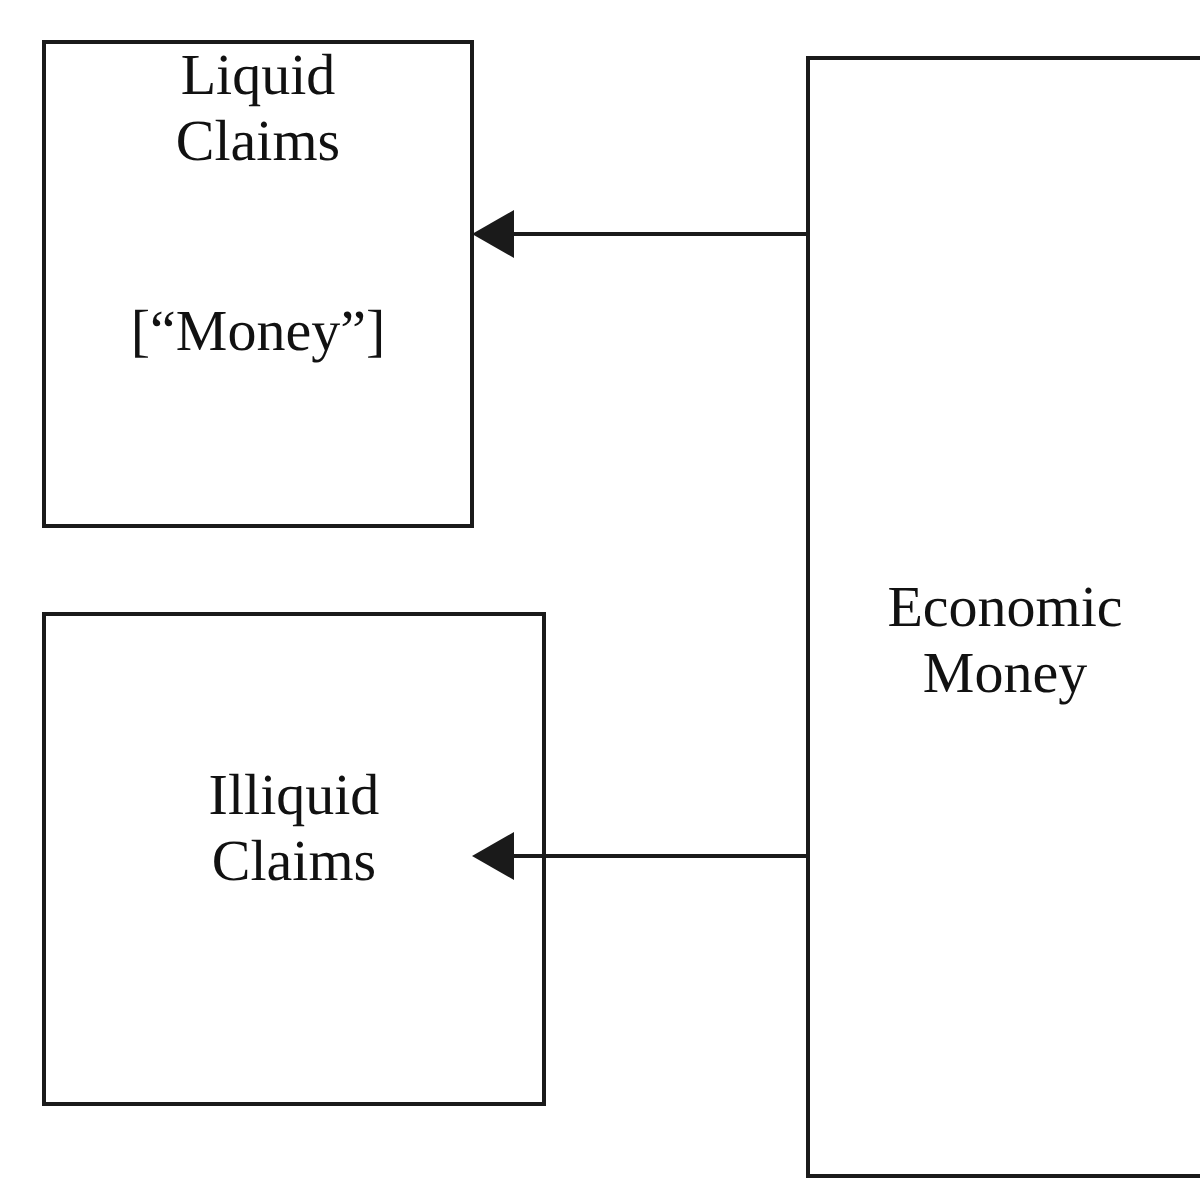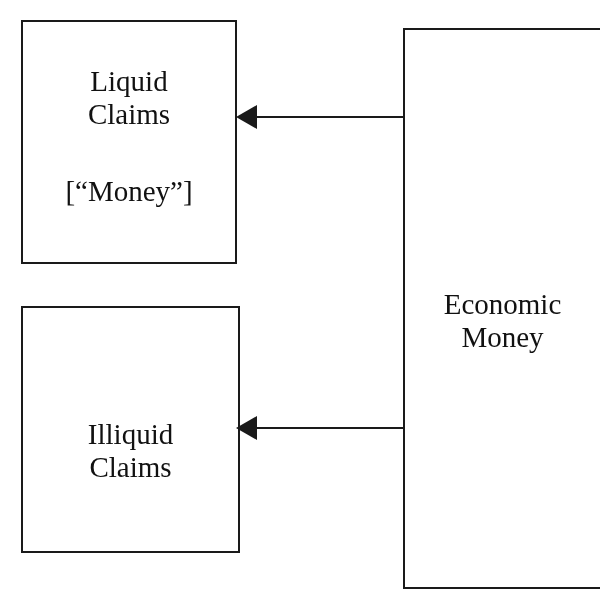--- a/index.html
+++ b/index.html
@@ -22,29 +22,28 @@
     border: 2px solid #1a1a1a;
     background: #ffffff;
     text-align: center;
     font-size: 29px;
     line-height: 33px;
   }
   .box p { margin: 0; }
   #box-liquid {
     left: 21px; top: 20px;
     width: 216px; height: 244px;
-    padding-top: 43px;
   }
   #box-liquid .annotation {
-    margin-top: 44px;
+    margin-top: 62px;
   }
   #box-illiquid {
     left: 21px; top: 306px;
-    width: 219px; height: 247px;
-    padding-top: 110px;
+    width: 252px; height: 247px;
+    padding-top: 74px;
   }
   #box-agents {
     left: 403px; top: 28px;
     width: 199px; height: 561px;
     padding-top: 258px;
   }
   .arrow-line {
     position: absolute;
     height: 2px;
     background: #1a1a1a;

